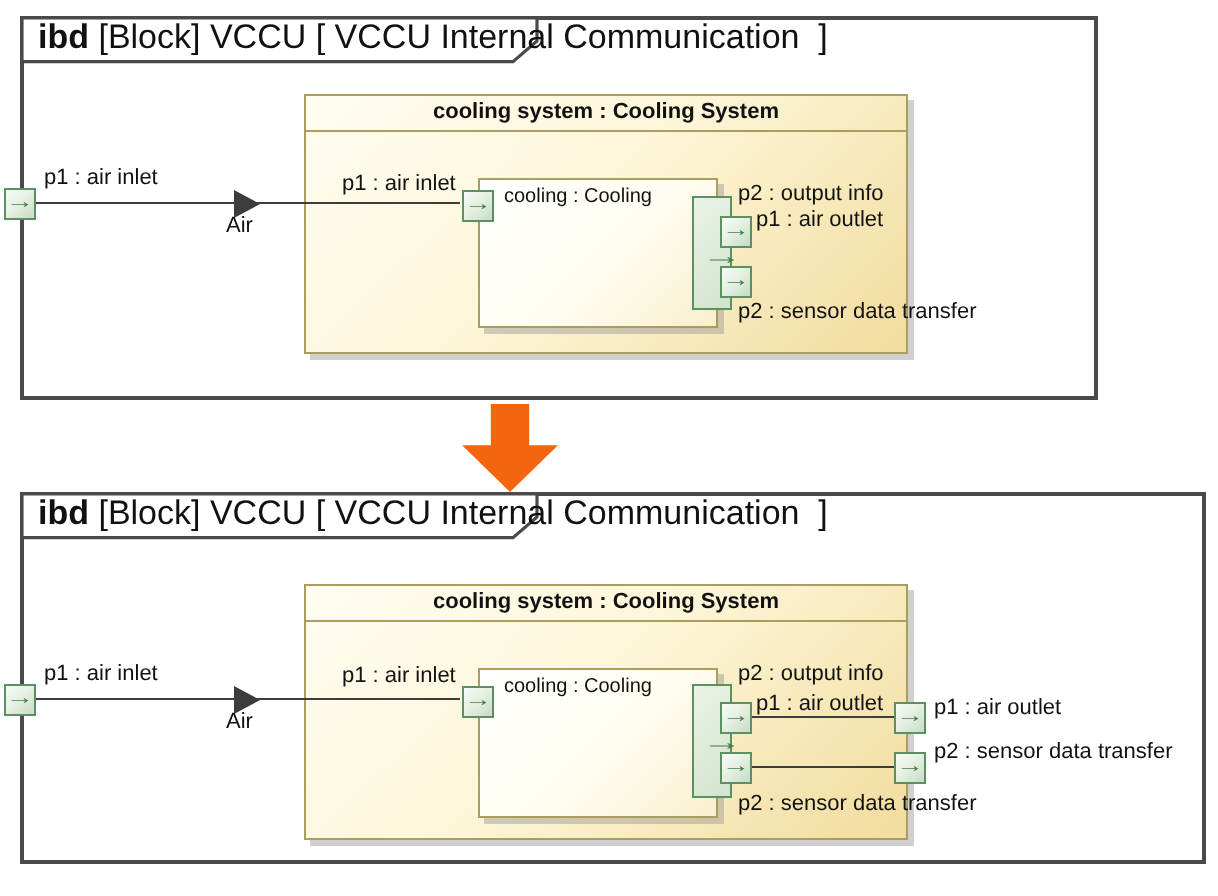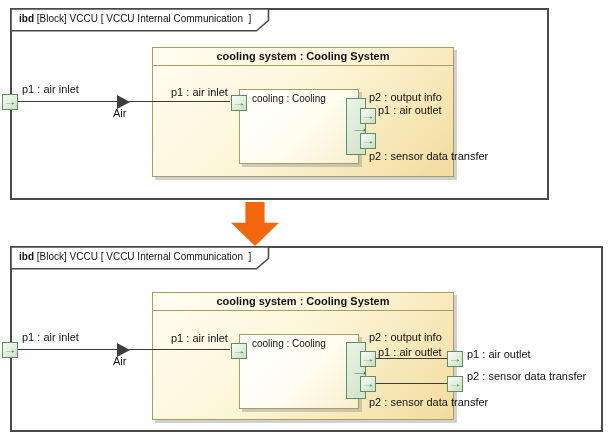--- a/index.html
+++ b/index.html
@@ -1,21 +1,21 @@
 <!DOCTYPE html>
 <html><head>
 <meta charset="utf-8">
 <style>
   html,body{margin:0;padding:0;background:#fff;}
   #canvas{position:relative;width:609px;height:448px;background:#fff;overflow:hidden;
           font-family:"Liberation Sans",sans-serif;color:#111;}
   .abs{position:absolute;}
   .lbl{position:absolute;font-size:11px;line-height:12px;white-space:pre;color:#111;z-index:6;}
   .frame{position:absolute;border:2px solid #4a4a4a;background:#fff;box-sizing:border-box;z-index:1;}
-  .tabtext{position:absolute;font-size:10px;line-height:12px;white-space:pre;z-index:4;}
+  .tabtext{position:absolute;font-size:17px;line-height:12px;white-space:pre;z-index:4;}
   .tabtext b{font-weight:bold;}
   .diagram-tab-svg{position:absolute;z-index:3;}
   .hline{position:absolute;height:1.4px;background:#3d3d3d;z-index:3;}
   .arrowhead{position:absolute;width:0;height:0;border-top:7px solid transparent;
              border-bottom:7px solid transparent;border-left:13px solid #3d3d3d;z-index:3;}
   .sysblock{position:absolute;box-sizing:border-box;border:1px solid #ab9c60;
             background:linear-gradient(135deg,#fffdf2 0%,#fdf6d9 45%,#f2dc9e 100%);
             box-shadow:3px 3px 0 rgba(150,150,150,.45);z-index:2;}
   .sysheader{position:absolute;left:0;top:0;right:0;height:17px;border-bottom:1px solid #ab9c60;
              text-align:center;font-size:11px;font-weight:bold;line-height:17px;white-space:nowrap;}

